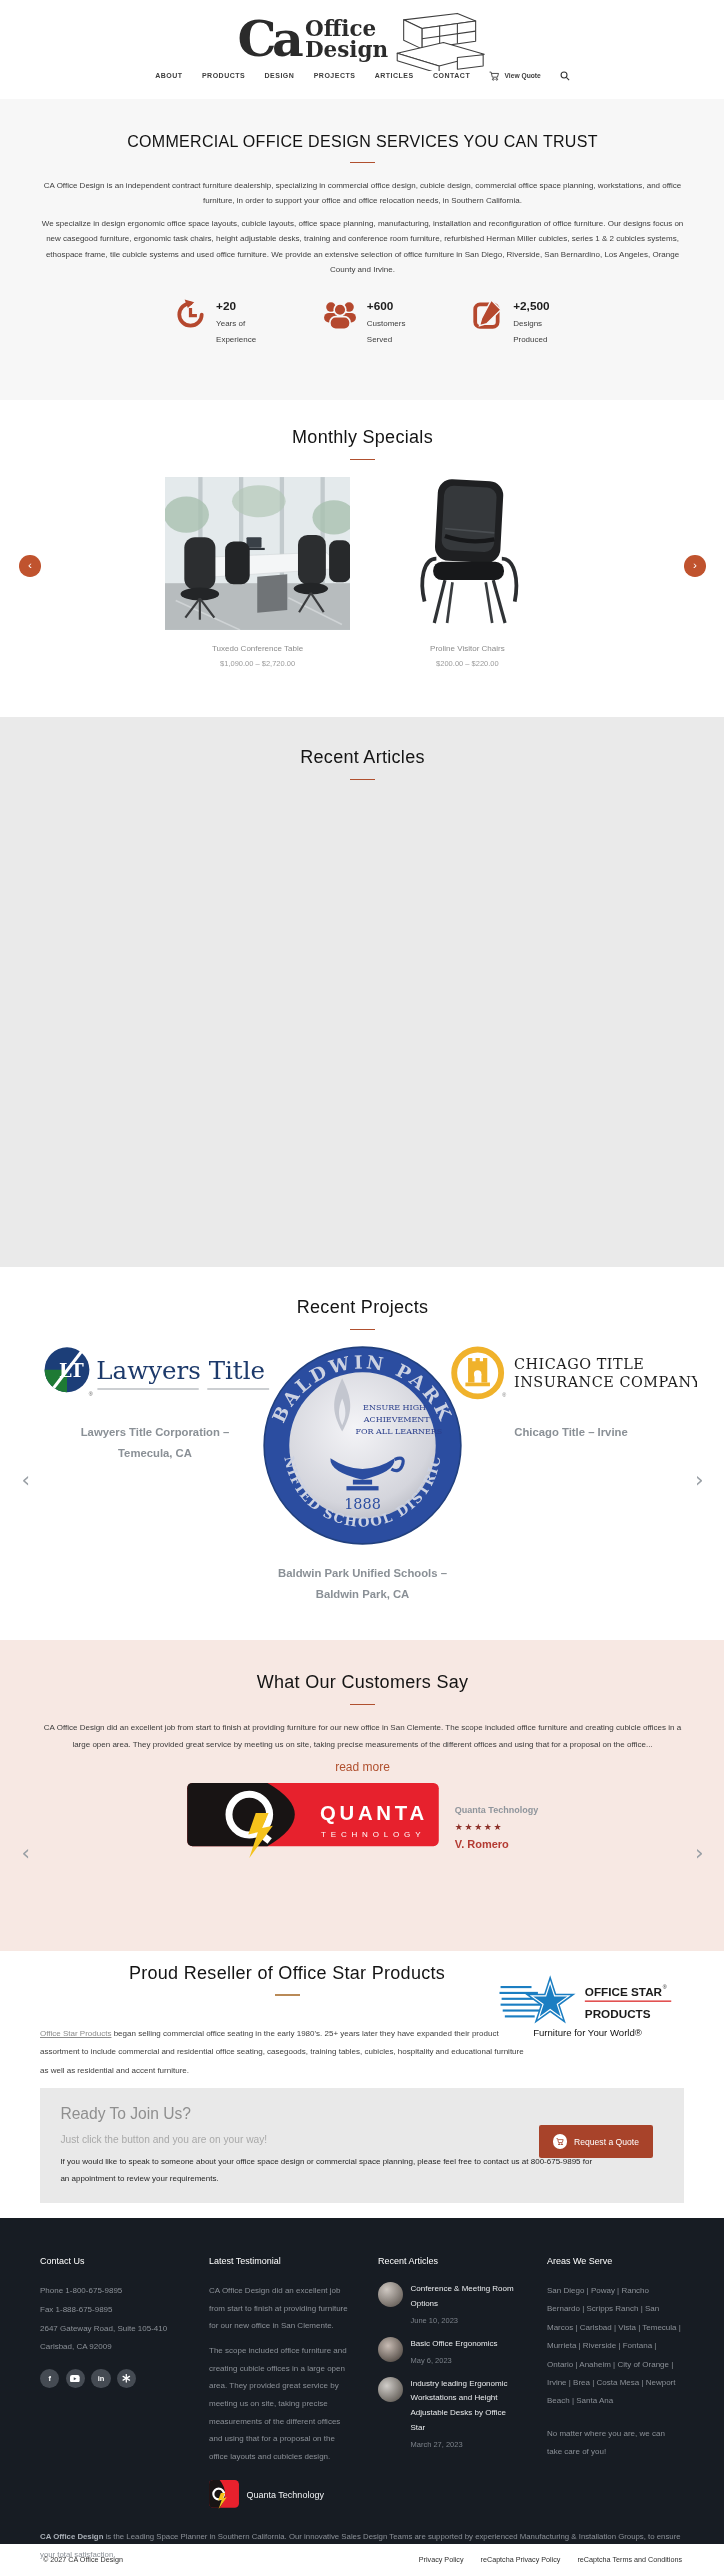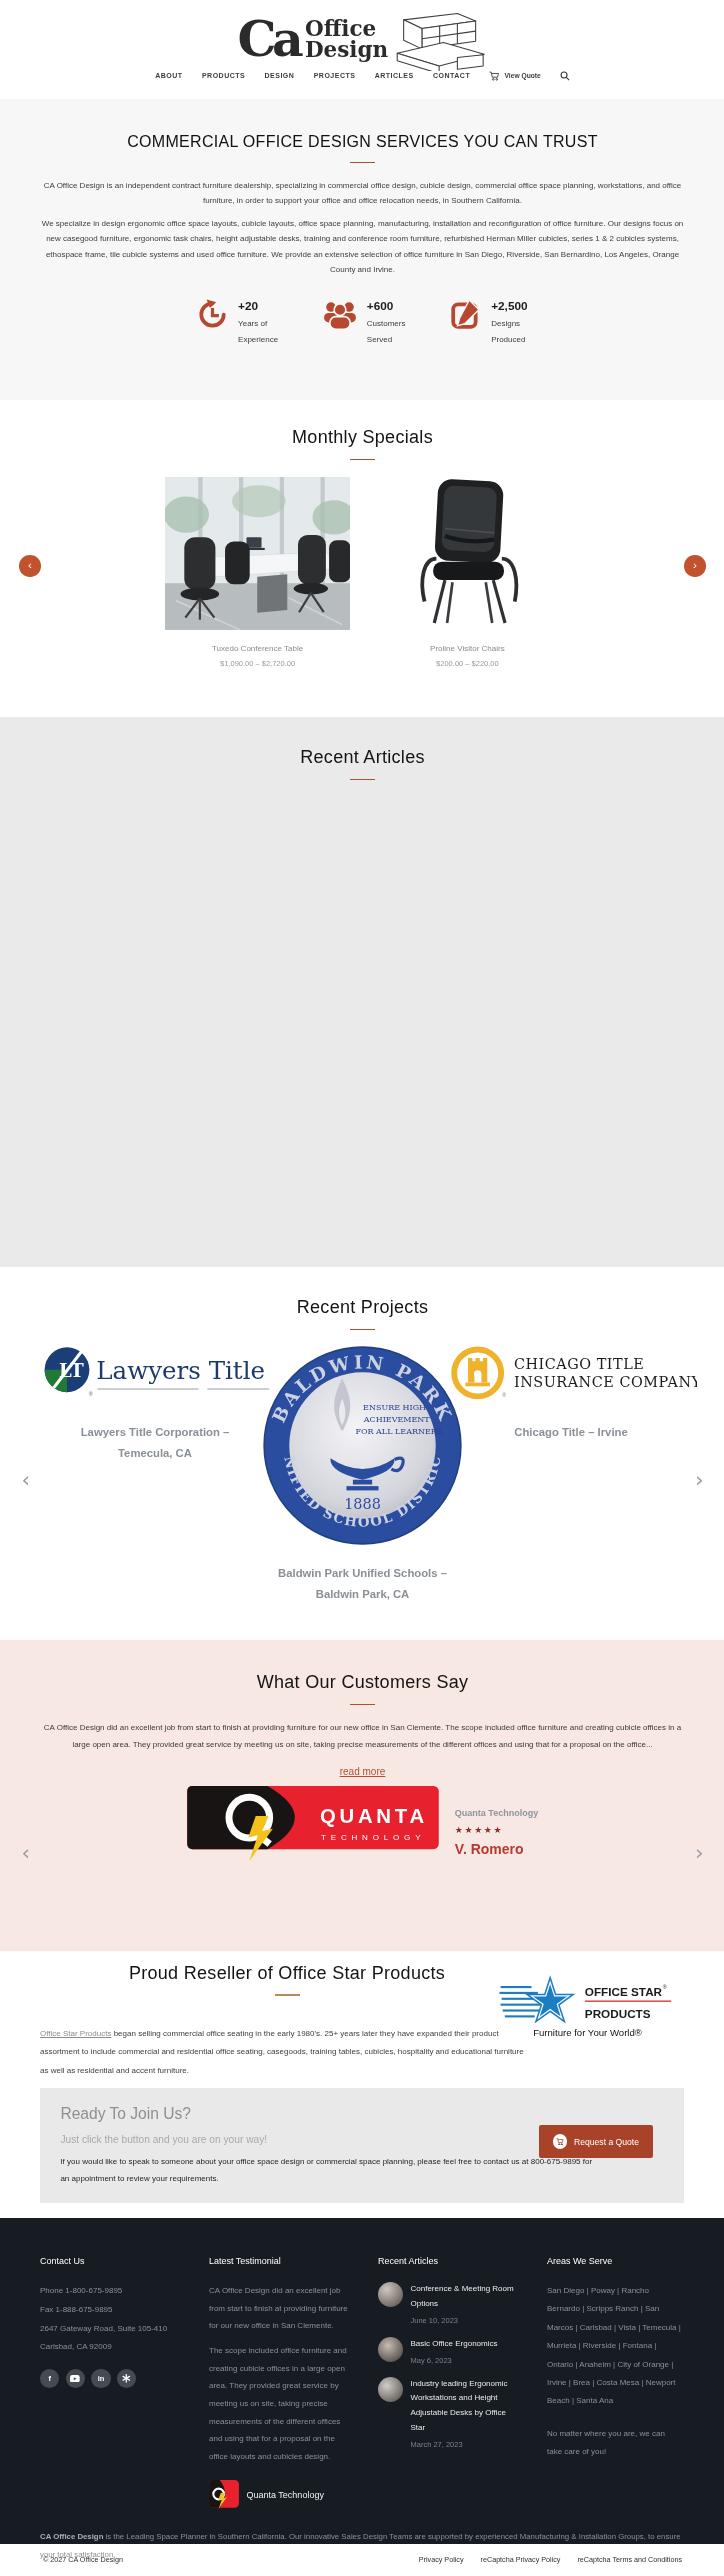--- a/index.html
+++ b/index.html
@@ -20,21 +20,21 @@
   .nav { display: flex; justify-content: center; align-items: center; gap: 19.3px; font-size: 7px; font-weight: bold; letter-spacing: 0.5px; color: #3c3c3c; margin-top: 2.1px; }
   .view-quote { display: flex; align-items: center; gap: 4.3px; font-size: 6.7px; letter-spacing: 0; }
   .search-btn { display: flex; align-items: center; }
 
   
   .hero { background: #f7f7f7; height: 301px; padding-top: 34px; text-align: center; }
   h1 { font-size: 16px; font-weight: 400; letter-spacing: 0.3px; color: #121212; }
   .divider { width: 25px; height: 1.1px; background: #b0502f; margin: 10.7px auto 15px; }
   .hero p { width: 644px; margin: 0 auto; font-size: 8px; line-height: 1.88; color: #3d3d3d; }
   .hero p.second { margin-top: 8.6px; }
-  .stats { display: flex; justify-content: center; gap: 45px; margin-top: 22.5px; text-align: left; }
+  .stats { display: flex; justify-content: center; gap: 67px; margin-top: 22.5px; text-align: left; }
   .stat { display: flex; align-items: flex-start; gap: 9.7px; }
   .stat-value { font-size: 11.8px; font-weight: bold; color: #1d1d1d; }
   .stat-label { font-size: 8px; color: #3d3d3d; line-height: 1.95; margin-top: 3.2px; }
 
   
   .specials { height: 317px; background: #fff; padding-top: 27px; position: relative; text-align: center; }
   h2 { font-size: 18px; font-weight: 400; color: #141414; letter-spacing: 0.3px; }
   .products { display: flex; justify-content: center; gap: 11.8px; margin-top: 17px; }
   .product { width: 198px; cursor: pointer; }
   .product-img { height: 153px; display: flex; align-items: flex-start; justify-content: center; }
@@ -57,26 +57,26 @@
   .project-lawyers .project-caption { margin-top: 14px; }
   .project-chicago .project-caption { margin-top: 14px; }
   .project-baldwin .project-caption { margin-top: 15px; }
   .thin-arrow { position: absolute; top: 200px; font-size: 21.5px; color: #9aa0a6; cursor: pointer; font-family: "DejaVu Sans", sans-serif; }
   .thin-arrow.left { left: 21.5px; }
   .thin-arrow.right { right: 21.5px; }
 
   
   .testimonials { height: 311px; background: #f7e8e3; padding-top: 32px; text-align: center; position: relative; }
   .quote { width: 644px; margin: 15px auto 0; font-size: 8px; line-height: 2.1; color: #3a3a3a; }
-  .read-more { display: inline-block; margin-top: 13px; color: #b0502f; text-decoration: underline; font-size: 10px; }
+  .read-more { display: inline-block; margin-top: 7px; color: #b0502f; font-size: 12px; }
   .testimonial-body { display: flex; justify-content: center; align-items: flex-start; gap: 16px; margin-top: 8.6px; }
   .reviewer { text-align: left; margin-top: 22.5px; }
   .reviewer-company { font-size: 9px; font-weight: bold; color: #8f959c; }
   .reviewer-stars { color: #8c2f28; font-size: 9px; letter-spacing: 1.6px; margin-top: 6.4px; }
-  .reviewer-author { color: #b43b33; font-weight: bold; font-size: 14px; margin-top: 6.4px; }
+  .reviewer-author { color: #b43b33; font-weight: bold; font-size: 11px; margin-top: 6.4px; }
 
   
   .reseller { background: #fff; height: 267px; position: relative; padding-top: 11.8px; }
   .reseller-left { width: 494px; margin-left: 40px; text-align: center; }
   .reseller-left .divider { background: #b98a57; }
   .reseller-p { text-align: left; margin-top: 29px; font-size: 8px; line-height: 2.35; color: #3d3d3d; }
   .reseller-link { color: #8c8c8c; text-decoration: underline; }
   .officestar-logo { position: absolute; right: 49px; top: 19.3px; }
   .cta-box { position: absolute; left: 40px; top: 137px; width: 644px; height: 115px; background: #e9e9e9; padding: 17px 20.4px; text-align: left; }
   .cta-title { font-size: 15.6px; color: #8f8f8f; font-weight: 400; }

